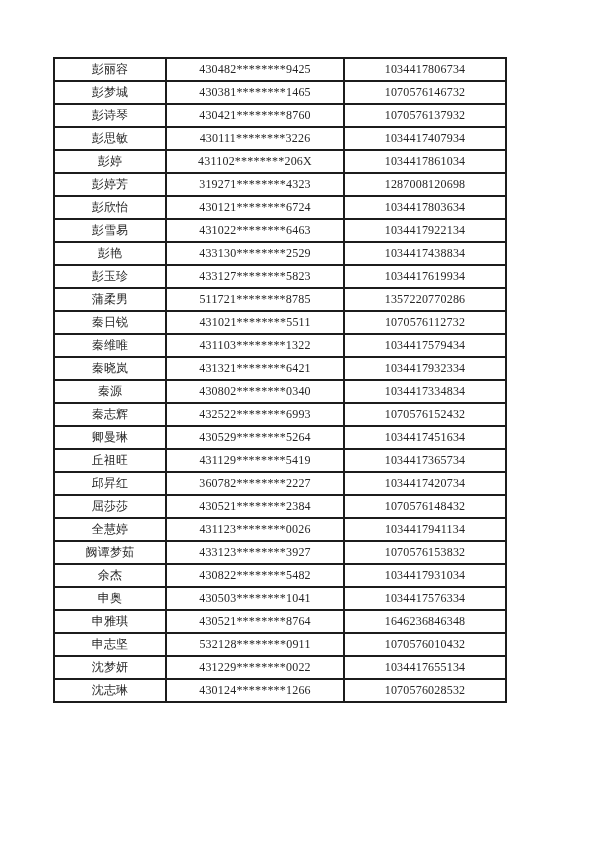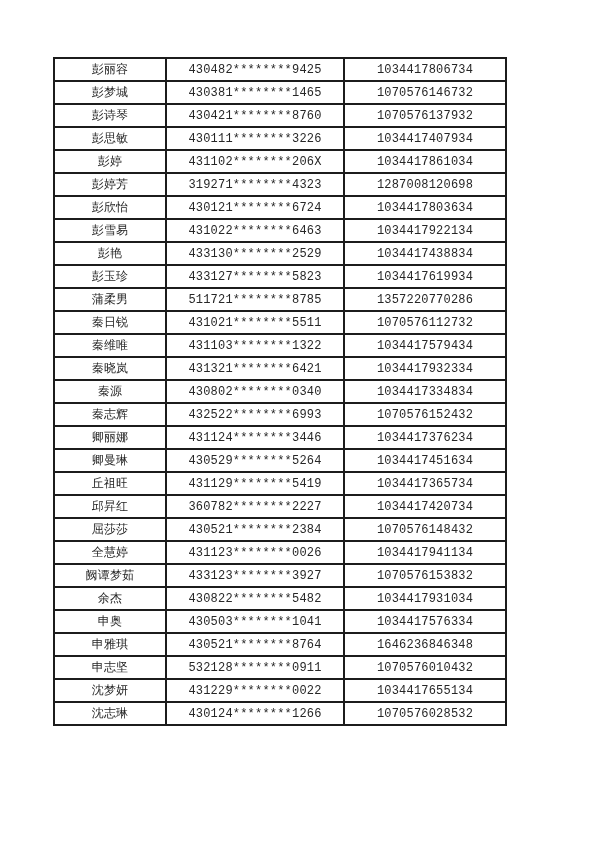--- a/index.html
+++ b/index.html
@@ -18,21 +18,20 @@
     inset: 0;
     background: #ffffff;
   }
   table.roster {
     position: absolute;
     left: 53px;
     top: 57px;
     border-collapse: collapse;
     table-layout: fixed;
     width: 452px;
-    font-family: Liberation Mono, monospace;
   }
   table.roster td {
     border: 2px solid #1c1c1c;
     height: 23px;
     padding: 0 2px;
     text-align: center;
     vertical-align: middle;
     font-size: 12px;
     color: #262626;
     letter-spacing: 0.2px;
@@ -128,25 +127,20 @@
           <td>秦源</td>
           <td>430802********0340</td>
           <td>1034417334834</td>
         </tr>
         <tr>
           <td>秦志辉</td>
           <td>432522********6993</td>
           <td>1070576152432</td>
         </tr>
         <tr>
-          <td>卿丽娜</td>
-          <td>431124********3446</td>
-          <td>1034417376234</td>
-        </tr>
-        <tr>
           <td>卿曼琳</td>
           <td>430529********5264</td>
           <td>1034417451634</td>
         </tr>
         <tr>
           <td>丘祖旺</td>
           <td>431129********5419</td>
           <td>1034417365734</td>
         </tr>
         <tr>

